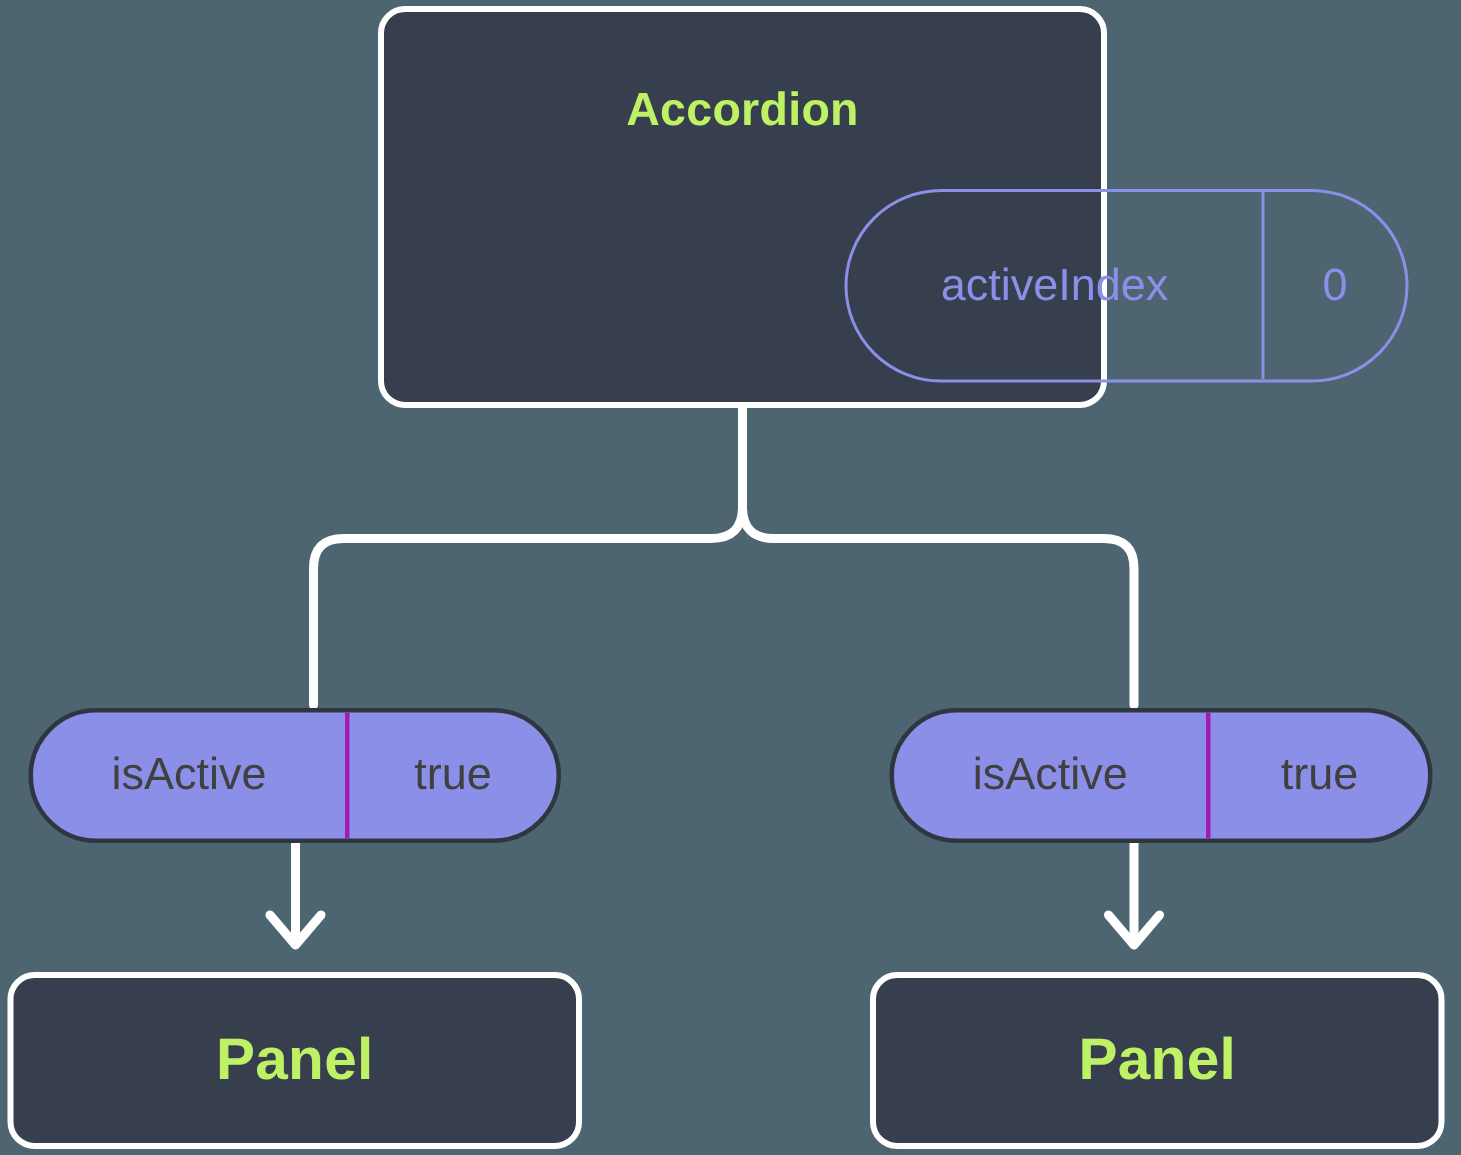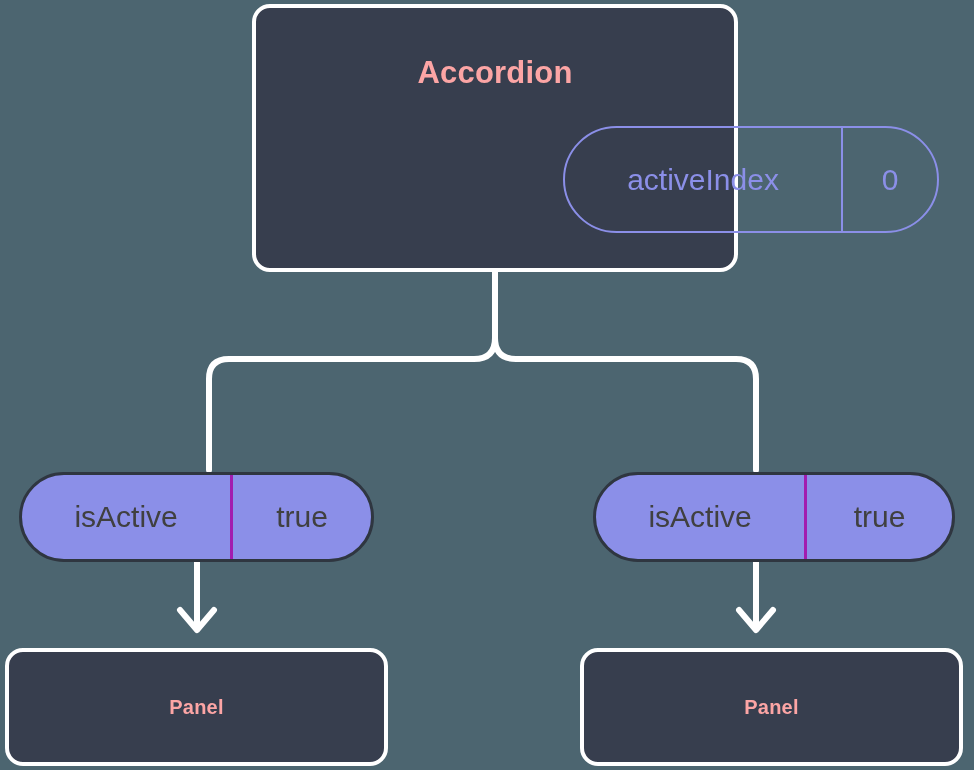--- a/index.html
+++ b/index.html
@@ -32,21 +32,21 @@
     position: absolute;
     box-sizing: border-box;
     background: #373e4e;
     border: 4px solid #ffffff;
     border-radius: 18px;
     display: flex;
     flex-direction: column;
     align-items: center;
   }
   .node-title {
-    color: #fca5a5;
+    color: #bef264;
     font-size: 31px;
     font-weight: 700;
     letter-spacing: 0.2px;
     white-space: nowrap;
   }
 
   
   #accordion-box {
     left: 252px;
     top: 4px;
@@ -58,21 +58,21 @@
     margin-top: 47px;
   }
 
   
   .panel-box {
     height: 118px;
     justify-content: center;
   }
   #panel-left-box  { left: 5px;   top: 648px; width: 383px; }
   #panel-right-box { left: 580px; top: 648px; width: 383px; }
-  .panel-box .node-title { font-size: 20px; font-weight: 700; }
+  .panel-box .node-title { font-size: 39px; font-weight: 700; }
 
   
   .pill {
     position: absolute;
     box-sizing: border-box;
     display: flex;
     align-items: stretch;
     border-radius: 999px;
     overflow: hidden;
   }
@@ -95,21 +95,21 @@
   .pill-outline .pill-val {
     color: #8b8fe8;
   }
   .pill-outline .pill-val {
     border-left: 2px solid #8b8fe8;
   }
   #accordion-state-pill {
     left: 307px;
     top: 118px;
     width: 376px;
-    height: 107px;
+    height: 129px;
   }
   #accordion-state-pill .pill-key { width: 279px; }
   #accordion-state-pill .pill-val { width: 95px; }
 
   
   .pill-filled {
     background: #8b8fe8;
     border: 3px solid #2f3640;
   }
   .pill-filled .pill-key,

